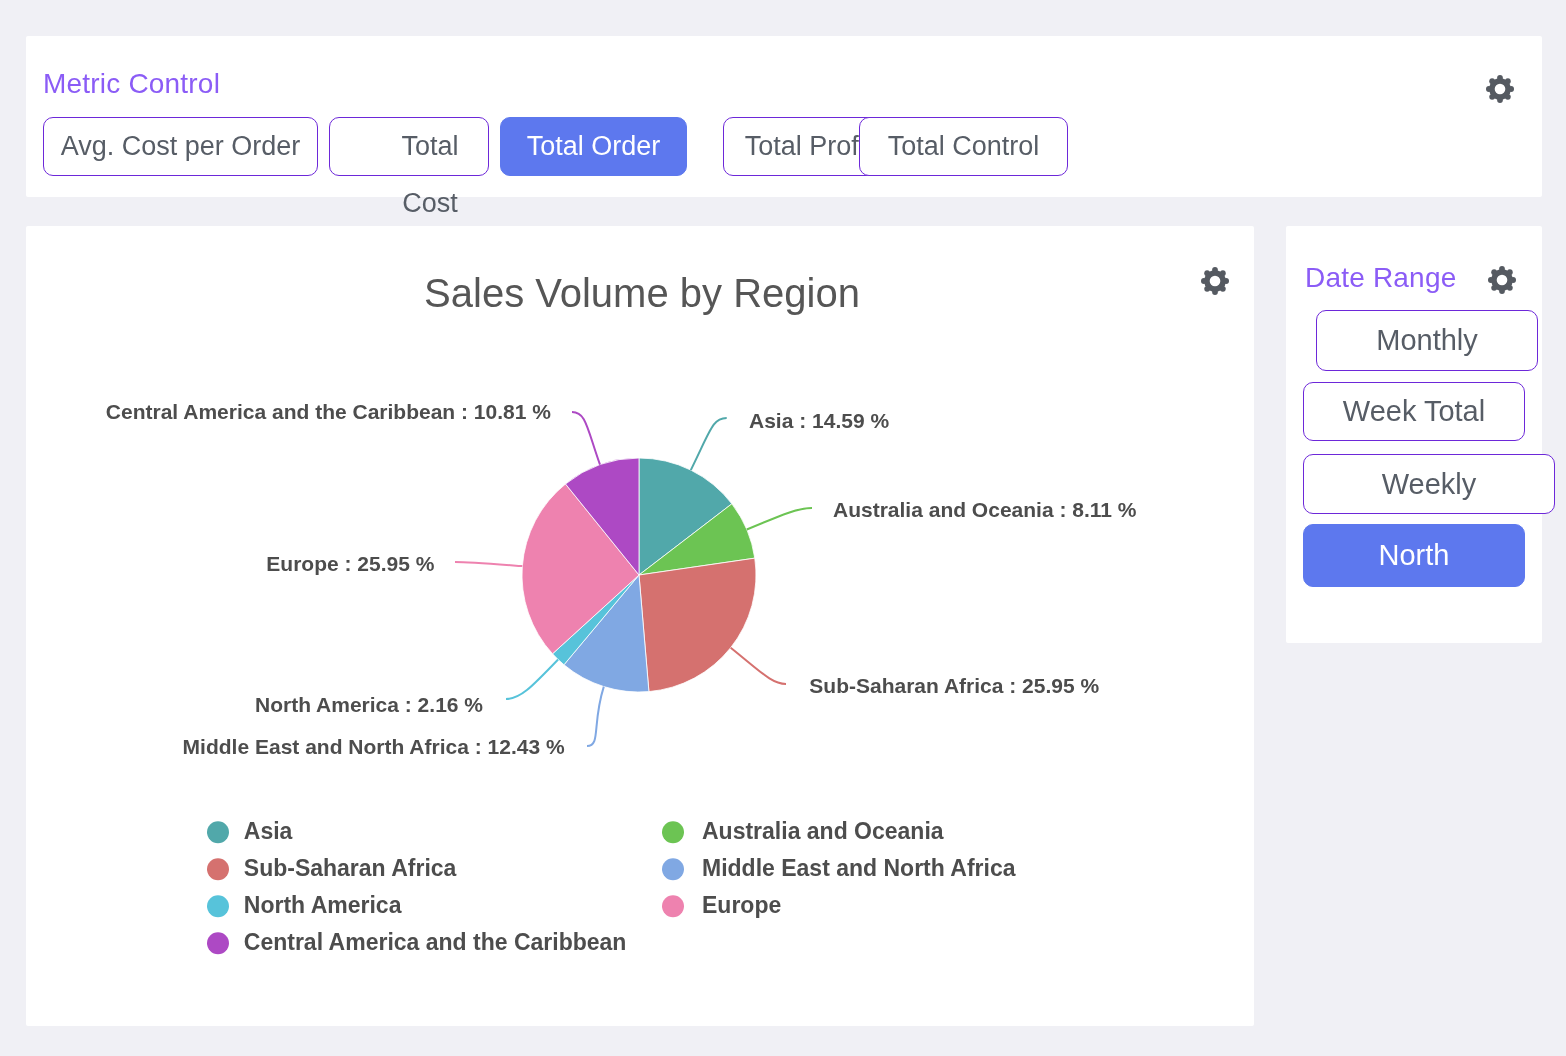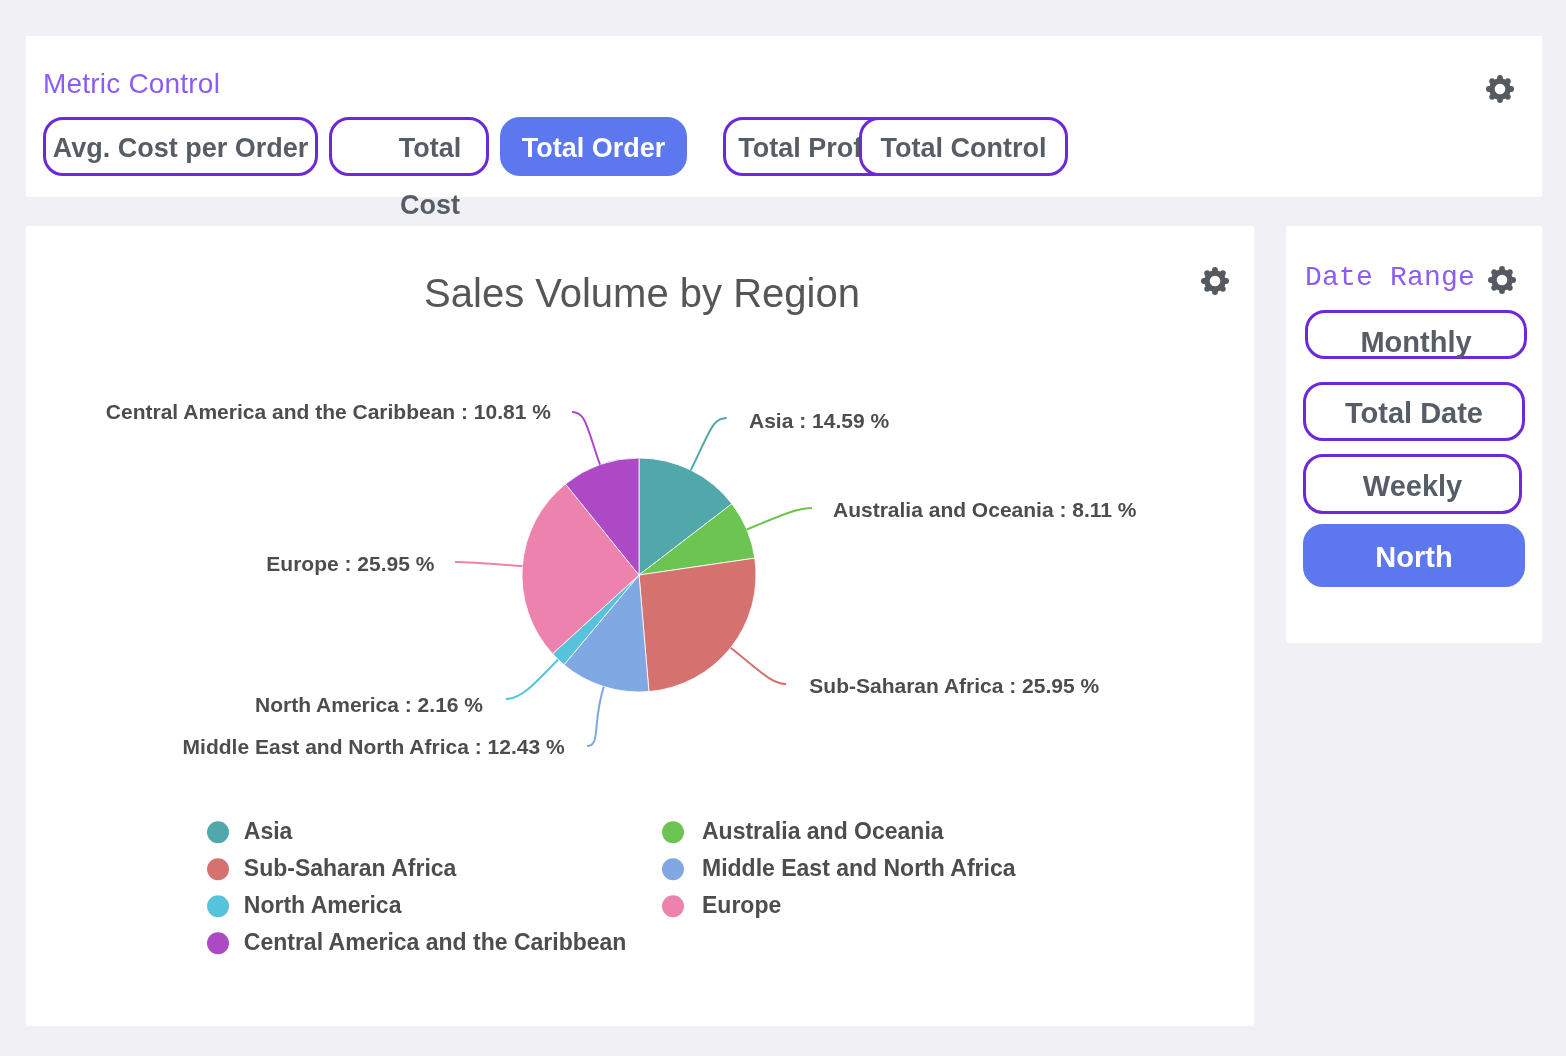--- a/index.html
+++ b/index.html
@@ -2,21 +2,21 @@
 <html><head>
 <meta charset="utf-8">
 <style>
 * { margin:0; padding:0; box-sizing:border-box; }
 html,body { width:1566px; height:1056px; background:#f0f0f5; font-family:"Liberation Sans", sans-serif; overflow:hidden; }
 .card { position:absolute; background:#fff; border-radius:2px; }
 #card1 { left:26px; top:36px; width:1516px; height:161px; }
 #card2 { left:26px; top:226px; width:1228px; height:800px;padding-left:16px; }
 #card3 { left:1286px; top:226px; width:256px; height:417px; }
 .htitle { position:absolute; color:#8b5cf6; font-size:28px; letter-spacing:0.2px; }
-.btn { position:absolute; height:59px; line-height:57px; text-align:center; border:3px solid #6d28d9; border-radius:20px; background:#fff; color:#575d66; font-size:27px;font-weight:bold; }
+.btn { position:absolute; height:59px; line-height:57px; text-align:center; border:1px solid #6d28d9; border-radius:10px; background:#fff; color:#575d66; font-size:27px; }
 .btn.sb { font-size:29px; }
 .btn.sel { background:#5d78ee; border-color:#5d78ee; color:#fff; }
 .gear { position:absolute; width:30px; height:30px; }
 #ptitle2 { position:absolute; left:2px; top:45px; width:1228px; text-align:center; font-size:40px; color:#565656; }
 </style>
 </head>
 <body>
 <div class="card" id="card1">
   <div class="htitle" style="left:17px; top:32px;">Metric Control</div>
   <div class="btn" style="left:17px; top:81px; width:275px;">Avg. Cost per Order</div>
@@ -101,32 +101,32 @@
       <text x="217.8" y="687.3">North America</text>
       <text x="217.8" y="724.3">Central America and the Caribbean</text>
       <text x="676" y="613.3">Australia and Oceania</text>
       <text x="676" y="650.3">Middle East and North Africa</text>
       <text x="676" y="687.3">Europe</text>
     </g>
   </svg>
 </div>
 
 <div class="card" id="card3">
-  <div class="htitle" style="left:19px; top:36px;font-family:Liberation Mono, monospace;">Date Range</div>
+  <div class="htitle" style="left:19px; top:36px;">Date Range</div>
   <svg class="gear" style="left:201px; top:39px;" viewBox="0 0 30 30">
     <g fill="#555a61">
       <circle cx="15" cy="15" r="10.8"></circle>
       <circle cx="15" cy="3.9" r="2.9"></circle>
       <circle cx="15" cy="26.1" r="2.9"></circle>
       <circle cx="3.9" cy="15" r="2.9"></circle>
       <circle cx="26.1" cy="15" r="2.9"></circle>
       <circle cx="7.15" cy="7.15" r="2.9"></circle>
       <circle cx="22.85" cy="7.15" r="2.9"></circle>
       <circle cx="7.15" cy="22.85" r="2.9"></circle>
       <circle cx="22.85" cy="22.85" r="2.9"></circle>
     </g>
     <circle cx="15" cy="15" r="5.3" fill="#fff"></circle>
   </svg>
-  <div class="btn sb" style="left:19px; top:84px; width:222px; height:49px; line-height:59px;">Monthly</div>
-  <div class="btn sb" style="left:17px; top:156px; width:222px; height:59px; line-height:57px;">Total Date</div>
-  <div class="btn sb" style="left:17px; top:228px; width:219px; height:60px; line-height:58px;">Weekly</div>
+  <div class="btn sb" style="left:30px; top:84px; width:222px; height:61px; line-height:59px;">Monthly</div>
+  <div class="btn sb" style="left:17px; top:156px; width:222px; height:59px; line-height:57px;">Week Total</div>
+  <div class="btn sb" style="left:17px; top:228px; width:252px; height:60px; line-height:58px;">Weekly</div>
   <div class="btn sel sb" style="left:17px; top:298px; width:222px; height:63px; line-height:61px;">North</div>
 </div>
 
 </body></html>

